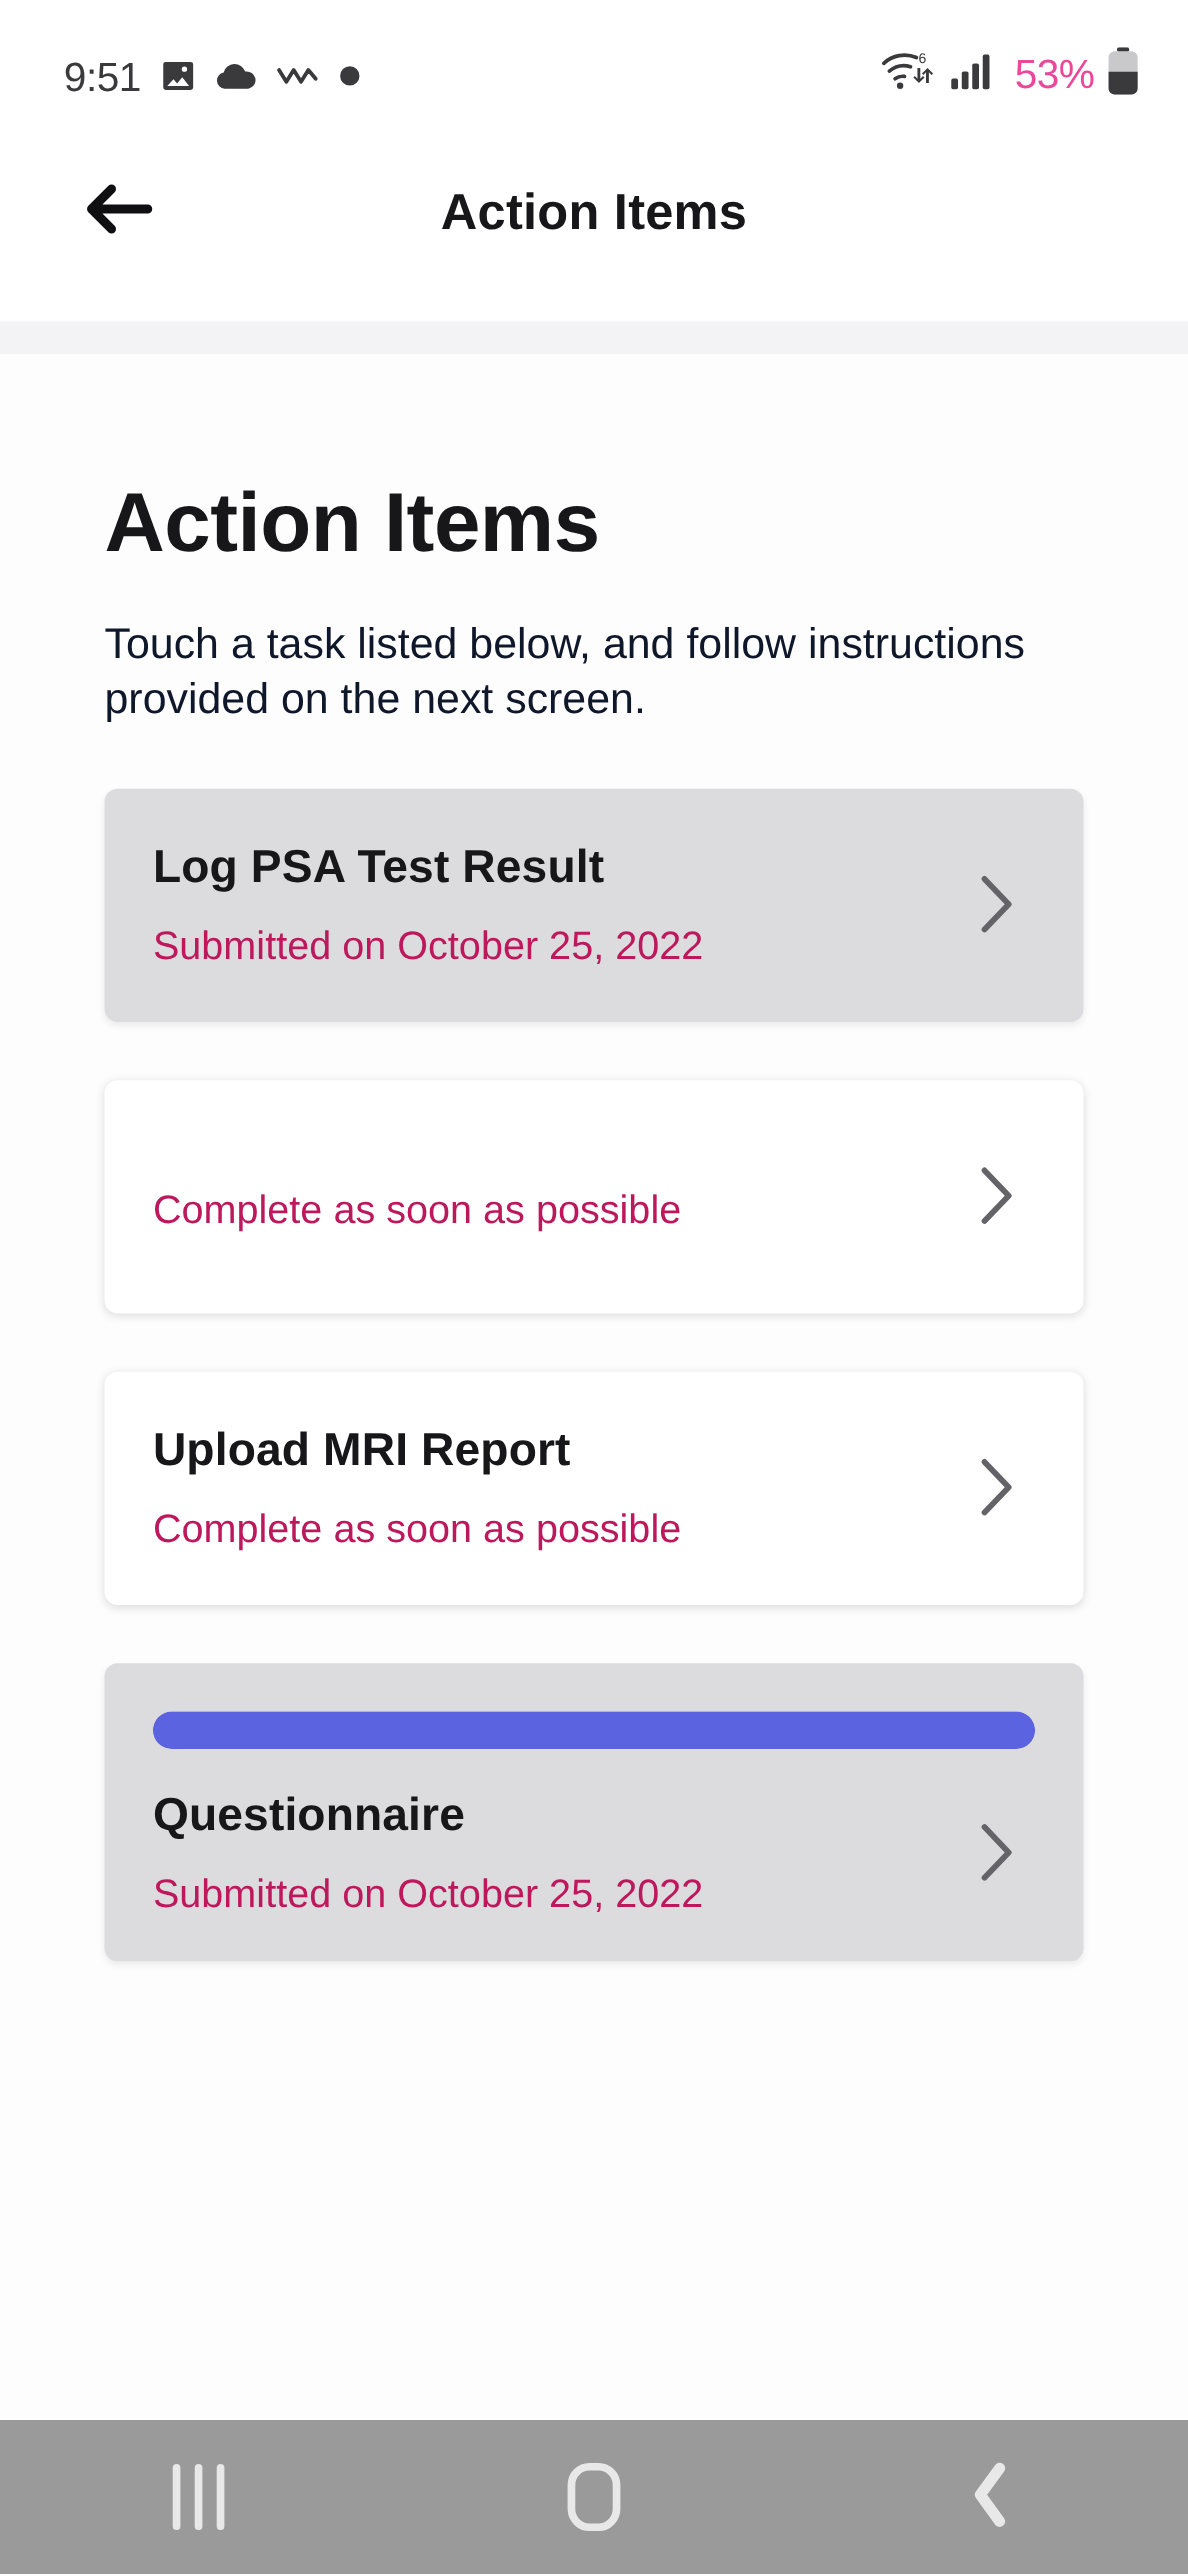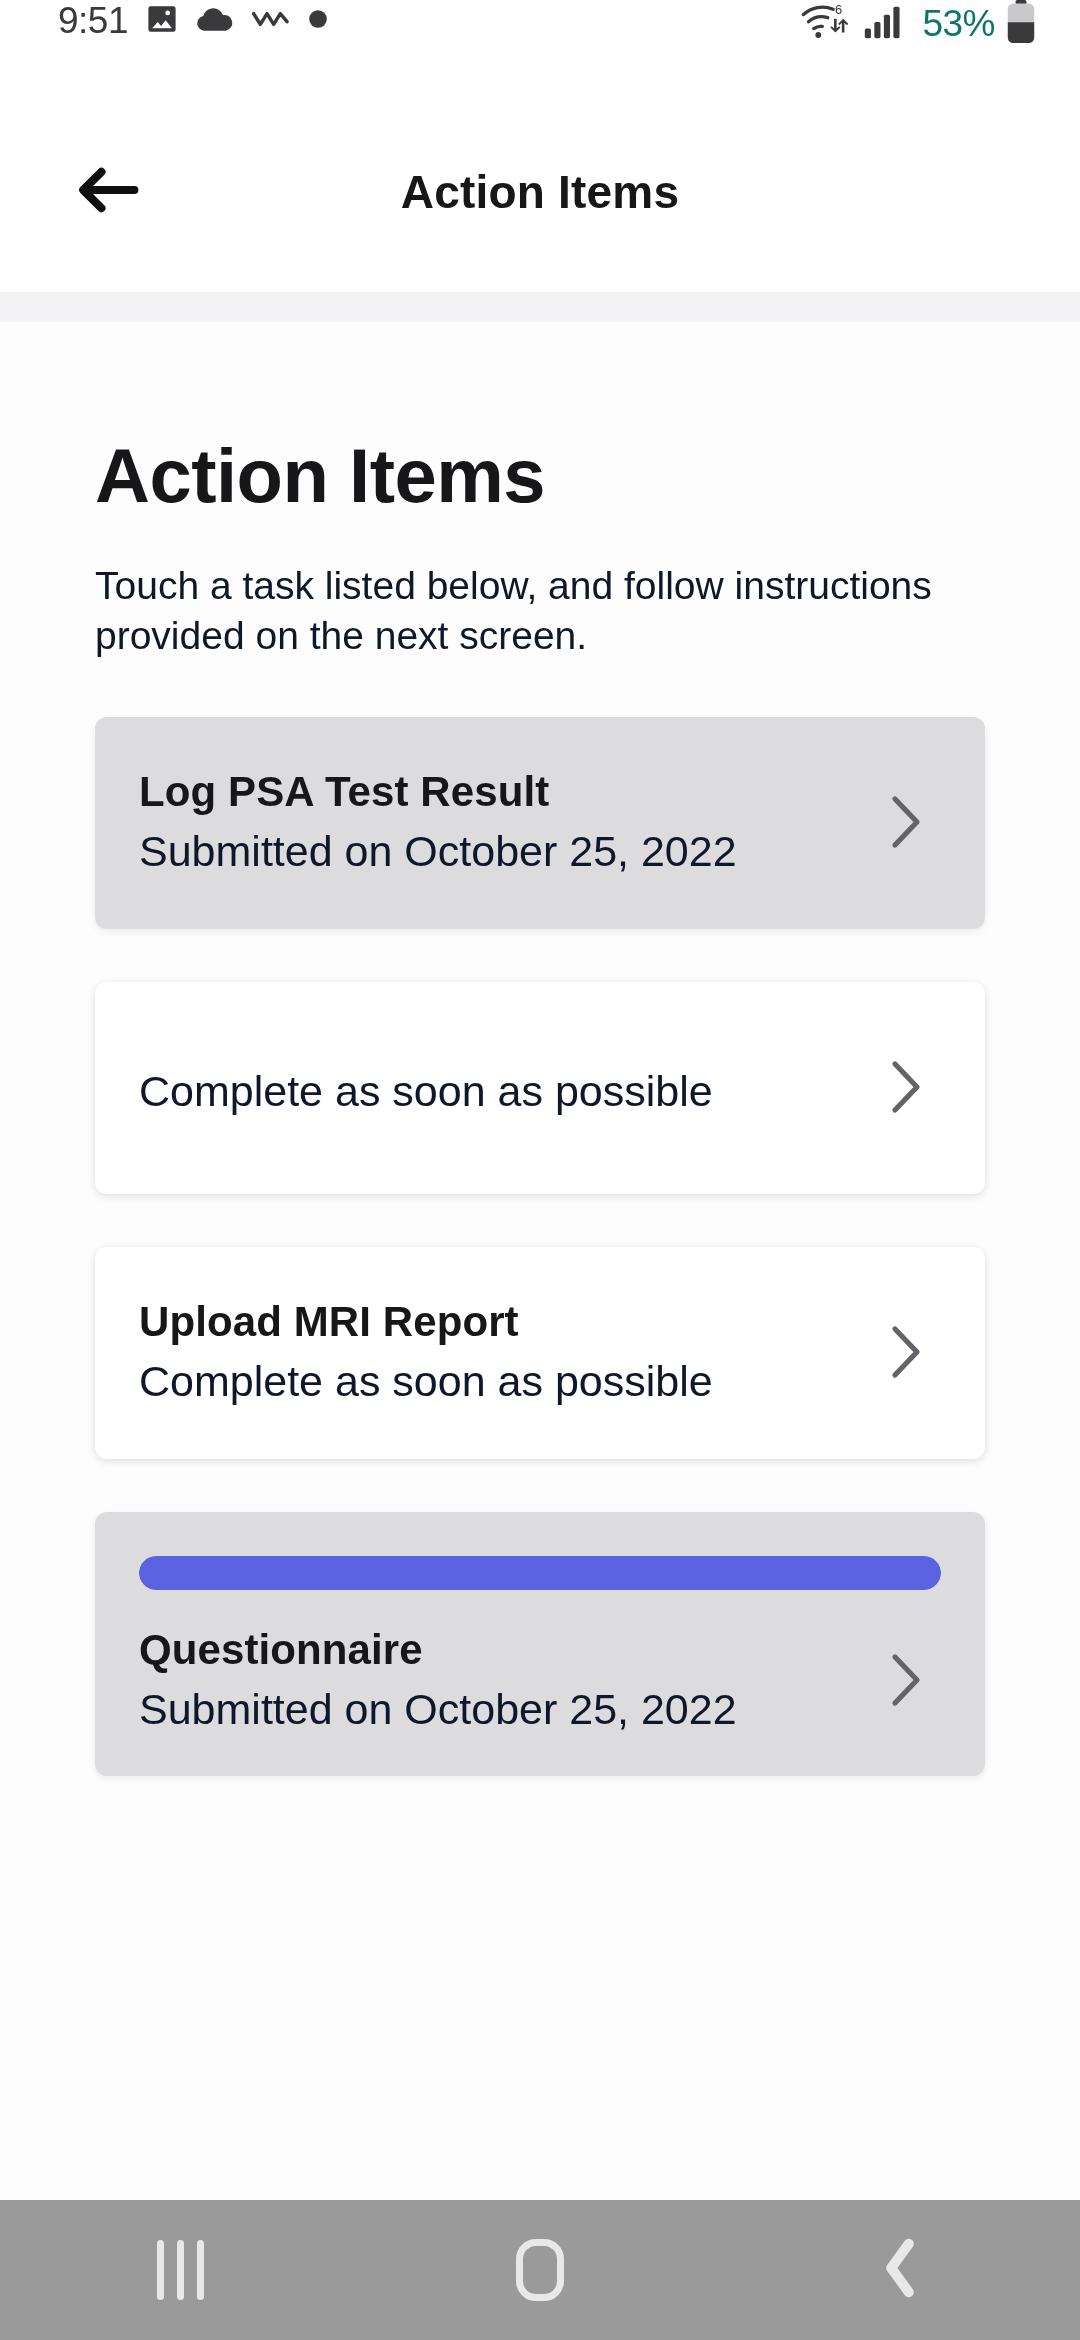--- a/index.html
+++ b/index.html
@@ -13,31 +13,31 @@
     position:relative;
     width:1080px; height:2340px;
     background:#fdfdfd;
     display:flex; flex-direction:column;
   }
 
   
   .statusbar {
     height:92px;
     background:#ffffff;
-    display:flex; align-items:flex-start;
+    display:flex; align-items:flex-end;
     padding:0 44px 0 58px;
     flex-shrink:0;
   }
   .sb-left { display:flex; align-items:center; gap:17px; }
   .sb-clock {
     font-size:37px; color:#3a3a3c; letter-spacing:-0.5px;
     font-family:"Liberation Sans", sans-serif;
   }
   .sb-right { margin-left:auto; display:flex; align-items:center; gap:11px; }
-  .sb-batt-txt { font-size:37px; color:#0f766e; letter-spacing:-0.5px; margin-left:5px;}
+  .sb-batt-txt { font-size:37px; color:#ec4899; letter-spacing:-0.5px; margin-left:5px;}
   .ic { display:block; }
 
   
   .appbar {
     height:200px; background:#ffffff;
     display:flex; align-items:center;
     position:relative; flex-shrink:0;
   }
   .back-btn {
     position:absolute; left:62px; top:50%;
@@ -86,22 +86,22 @@
   .card.todo {
     background:#ffffff;
     box-shadow:0 2px 9px rgba(0,0,0,0.13);
   }
   .card-body { flex:1; display:flex; flex-direction:column; justify-content:center; }
   .card-title {
     font-size:42px; font-weight:bold; color:#17171a;
     letter-spacing:0.1px; line-height:1.22;
   }
   .card-sub {
-    font-size:43px; color:#0f172a;
-    margin-top:9px; line-height:1.2;
+    font-size:36px; color:#be185d;
+    margin-top:25px; line-height:1.2;
   }
   .progress-track {
     width:100%; height:34px;
     border-radius:18px;
     background:#c9c8cc;
     overflow:hidden;
     margin-bottom:34px;
   }
   .progress-fill {
     height:100%; border-radius:18px;

